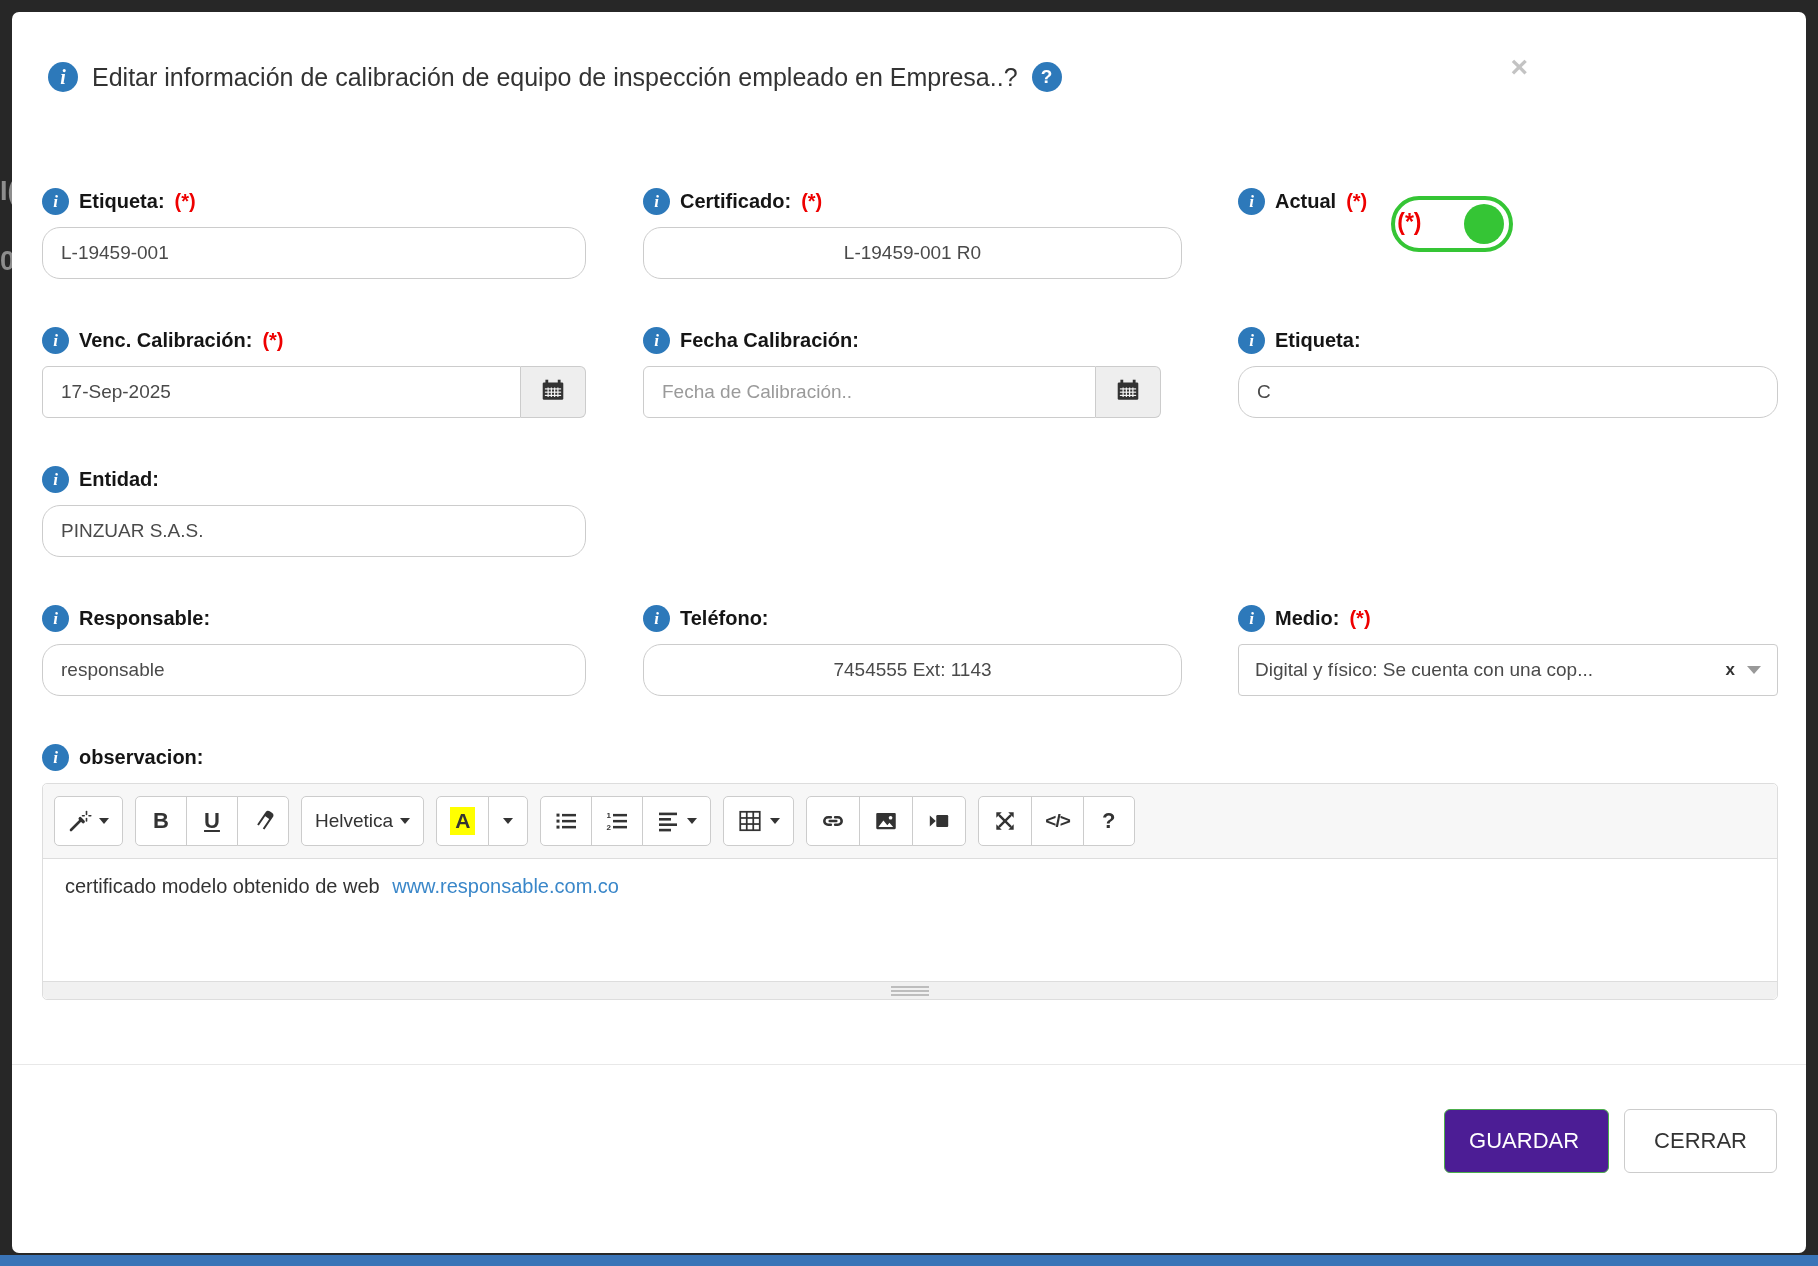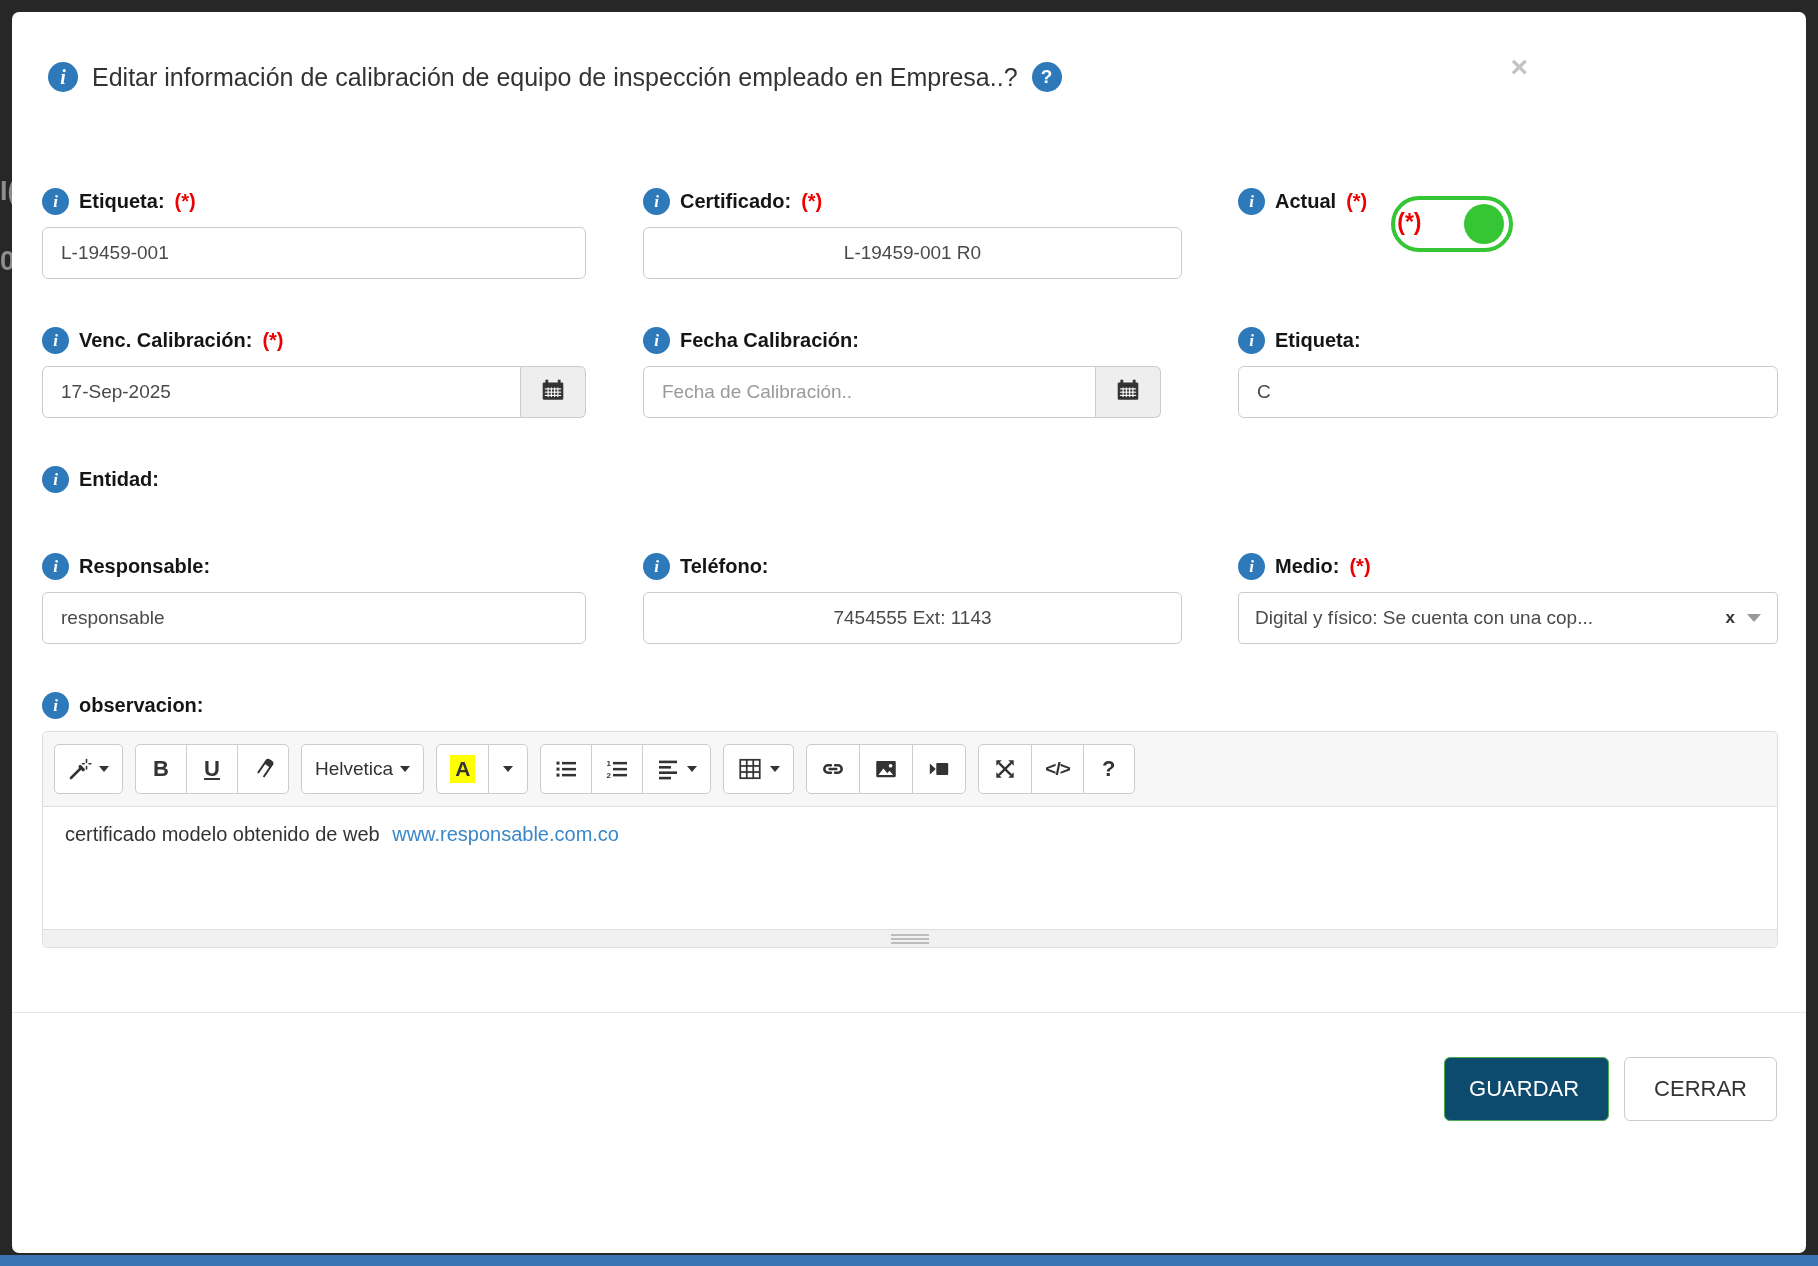--- a/index.html
+++ b/index.html
@@ -39,21 +39,21 @@
   
   .form{padding:96px 28px 0 30px;}
   .grid{display:grid;grid-template-columns:601px 595px 1fr;}
   .field{margin-bottom:48px;}
   .label-line{display:flex;align-items:center;gap:10px;margin-bottom:12px;}
   .i-badge.sm{width:27px;height:27px;font-size:17px;}
   .lbl{font-size:20px;font-weight:bold;color:#151515;}
   .req{font-size:20px;font-weight:bold;color:#ee0000;}
 
   input.text{
-    height:52px;border:1px solid #ccc;border-radius:6px;background:#fff;
+    height:52px;border:1px solid #ccc;border-radius:18px;background:#fff;
     font-size:19px;color:#4a4a4a;padding:0 18px;box-sizing:border-box;
     font-family:"Liberation Sans",sans-serif;outline:none;
   }
   input.text::placeholder{color:#9a9a9a;}
   .w-c1{width:544px;} .w-c2{width:539px;text-align:center;} .w-full{width:100%;}
 
   .input-group{display:flex;width:544px;}
   .input-group.c2{width:518px;justify-content:space-between;}
   .input-group input.text{flex:1;border-radius:6px 0 0 6px;min-width:0;}
   .addon{
@@ -121,21 +121,21 @@
 
   
   .modal-footer{
     margin:64px 0 0 0;border-top:1px solid #e8e8e8;
     padding:44px 29px 0 30px;display:flex;justify-content:flex-end;gap:15px;
   }
   .btn{
     height:62px;border-radius:6px;padding:0 29px;display:flex;align-items:center;
     font-size:22px;cursor:pointer;font-family:"Liberation Sans",sans-serif;
   }
-  .btn-save{background:#0c4a6e;border:1px solid #4cae4c;color:#fff;padding-left:24px;}
+  .btn-save{background:#4c1d95;border:1px solid #4cae4c;color:#fff;padding-left:24px;}
   .btn-close{background:#fff;border:1px solid #ccc;color:#333;}
 </style>
 </head>
 <body>
 
 <span class="bg-frag f1">I(</span>
 <span class="bg-frag f2">0(</span>
 <div class="bottom-blue"></div>
 
 <div class="modal">
@@ -247,20 +247,21 @@
         <input type="text" class="text w-full" value="C" style="">
       </div>
     </div>
 
     <div class="grid">
       <div class="field">
         <div class="label-line">
           <span class="i-badge sm">i</span>
           <span class="lbl">Entidad:</span>
         </div>
+        <input type="text" class="text w-c1" value="PINZUAR S.A.S." style="">
       </div>
       <div></div>
         <div></div>
     </div>
 
     <div class="grid">
       <div class="field">
         <div class="label-line">
           <span class="i-badge sm">i</span>
           <span class="lbl">Responsable:</span>

